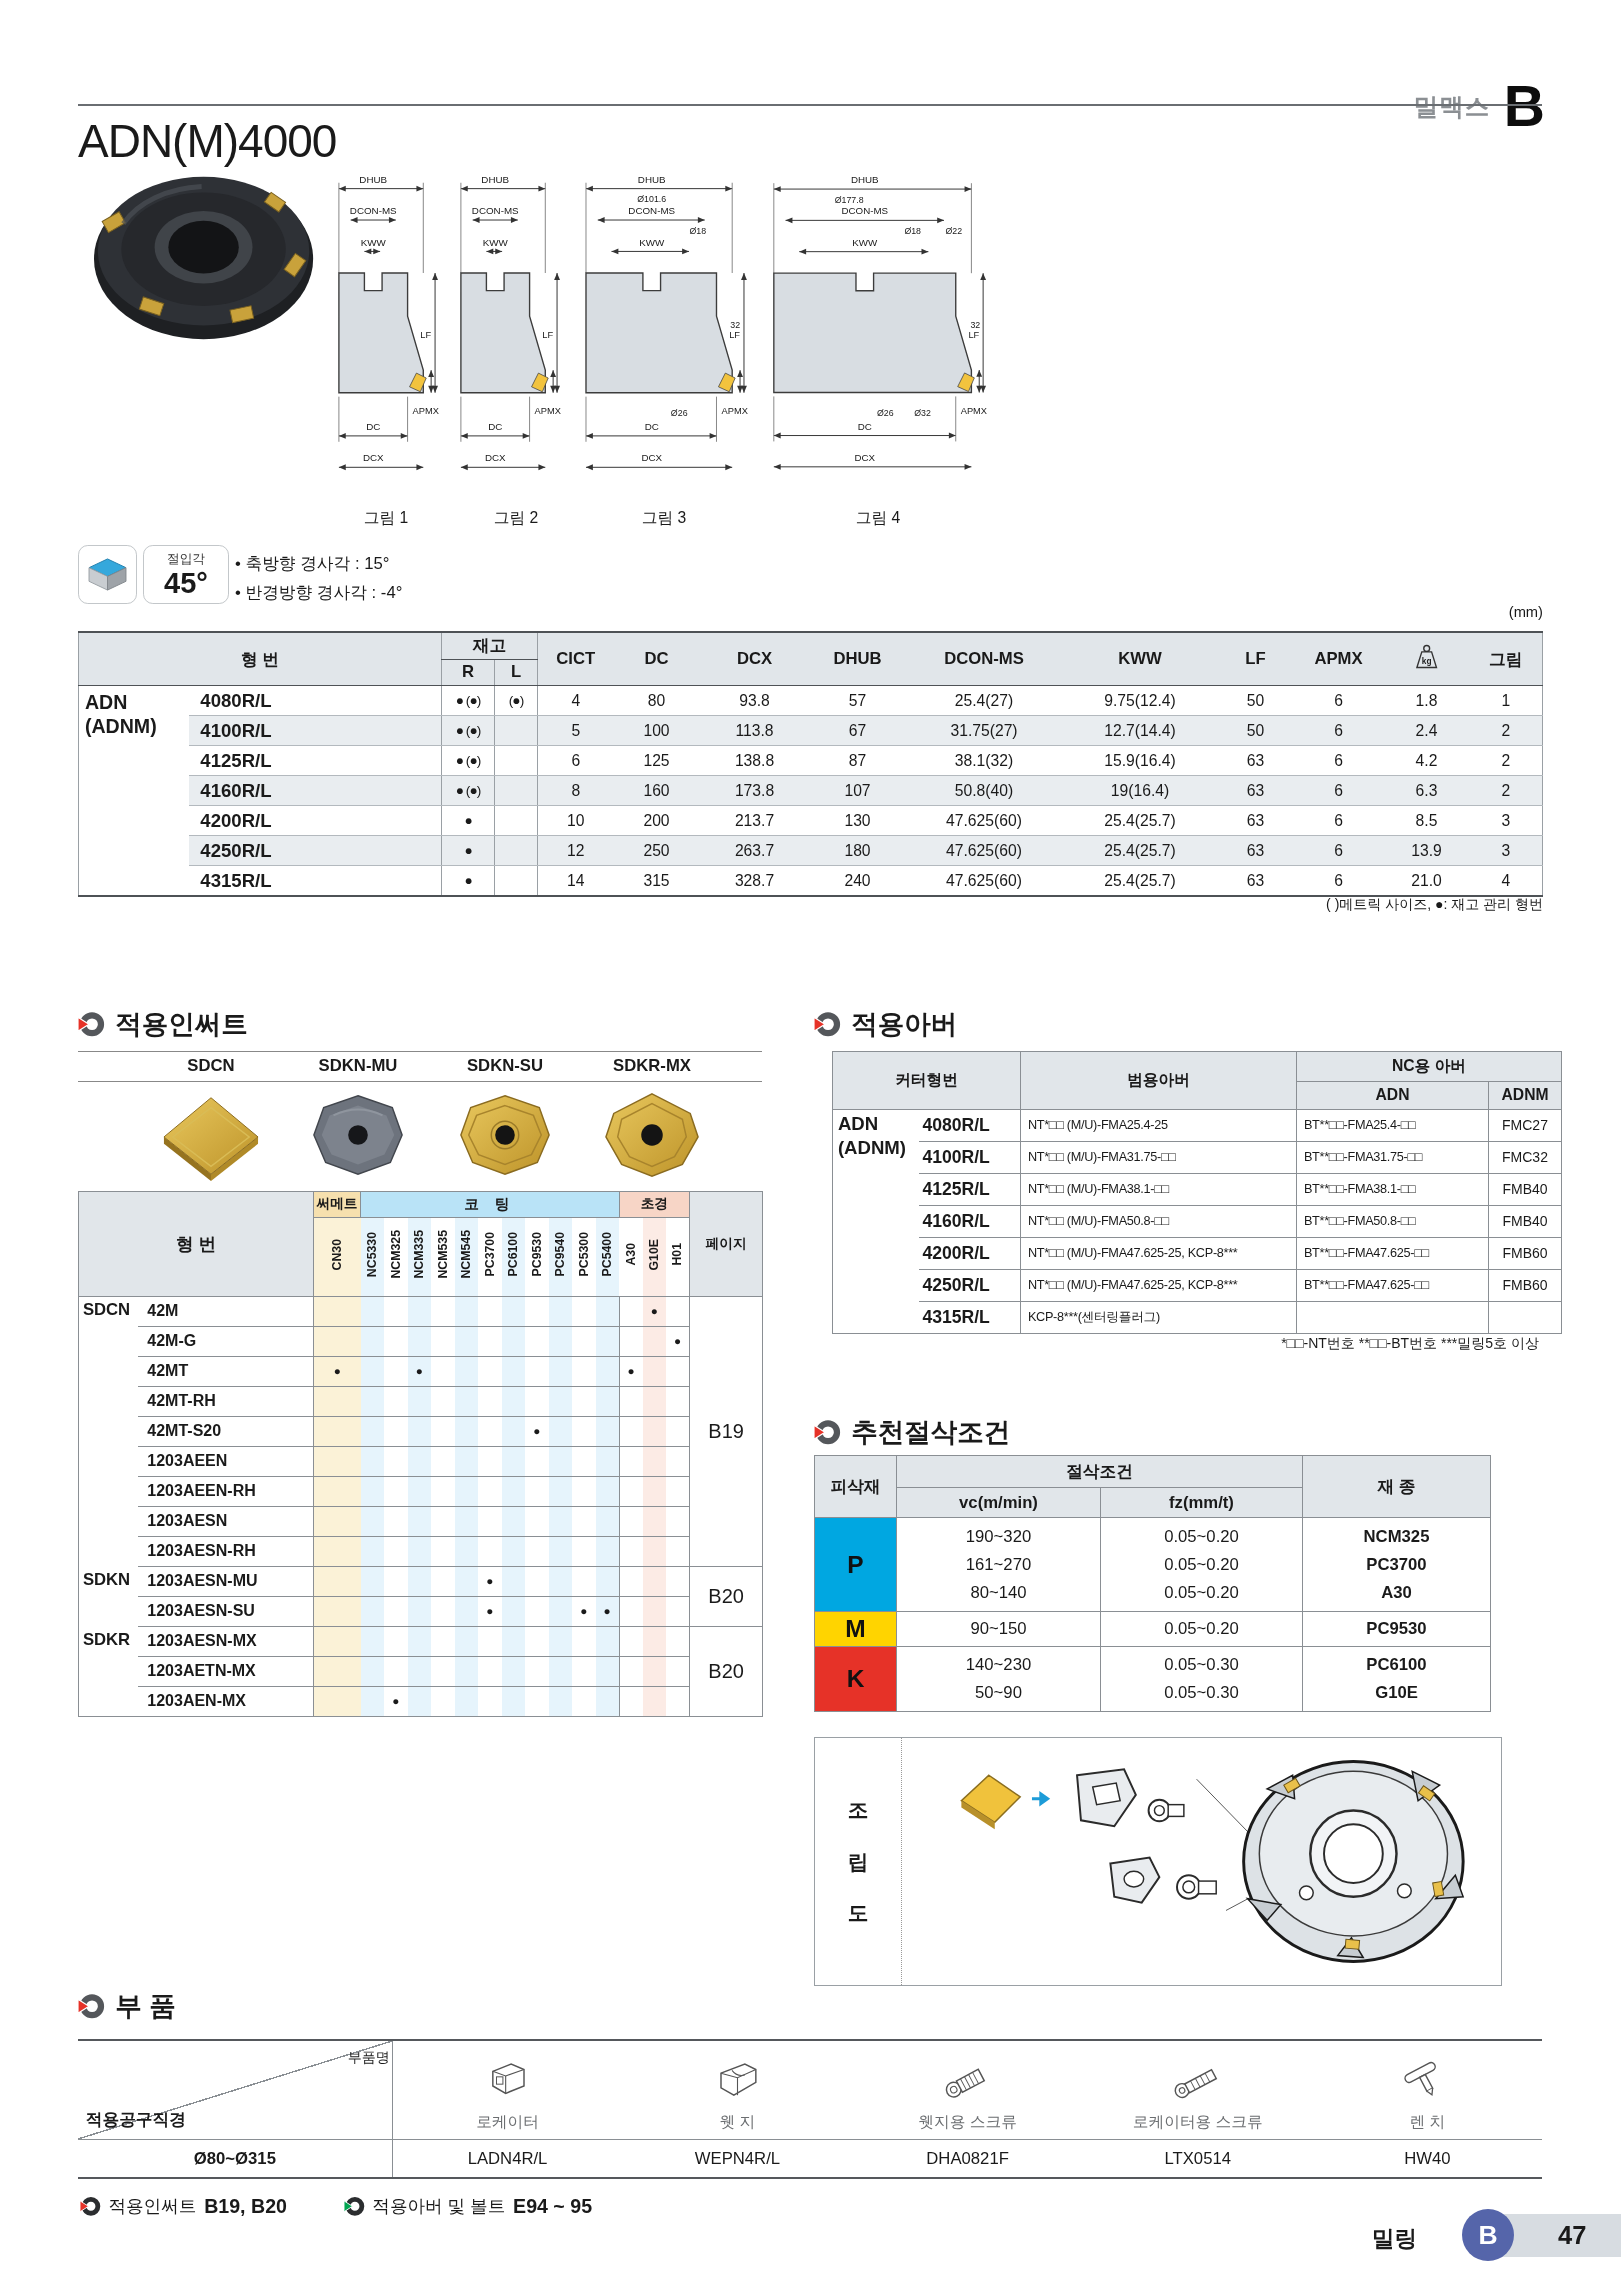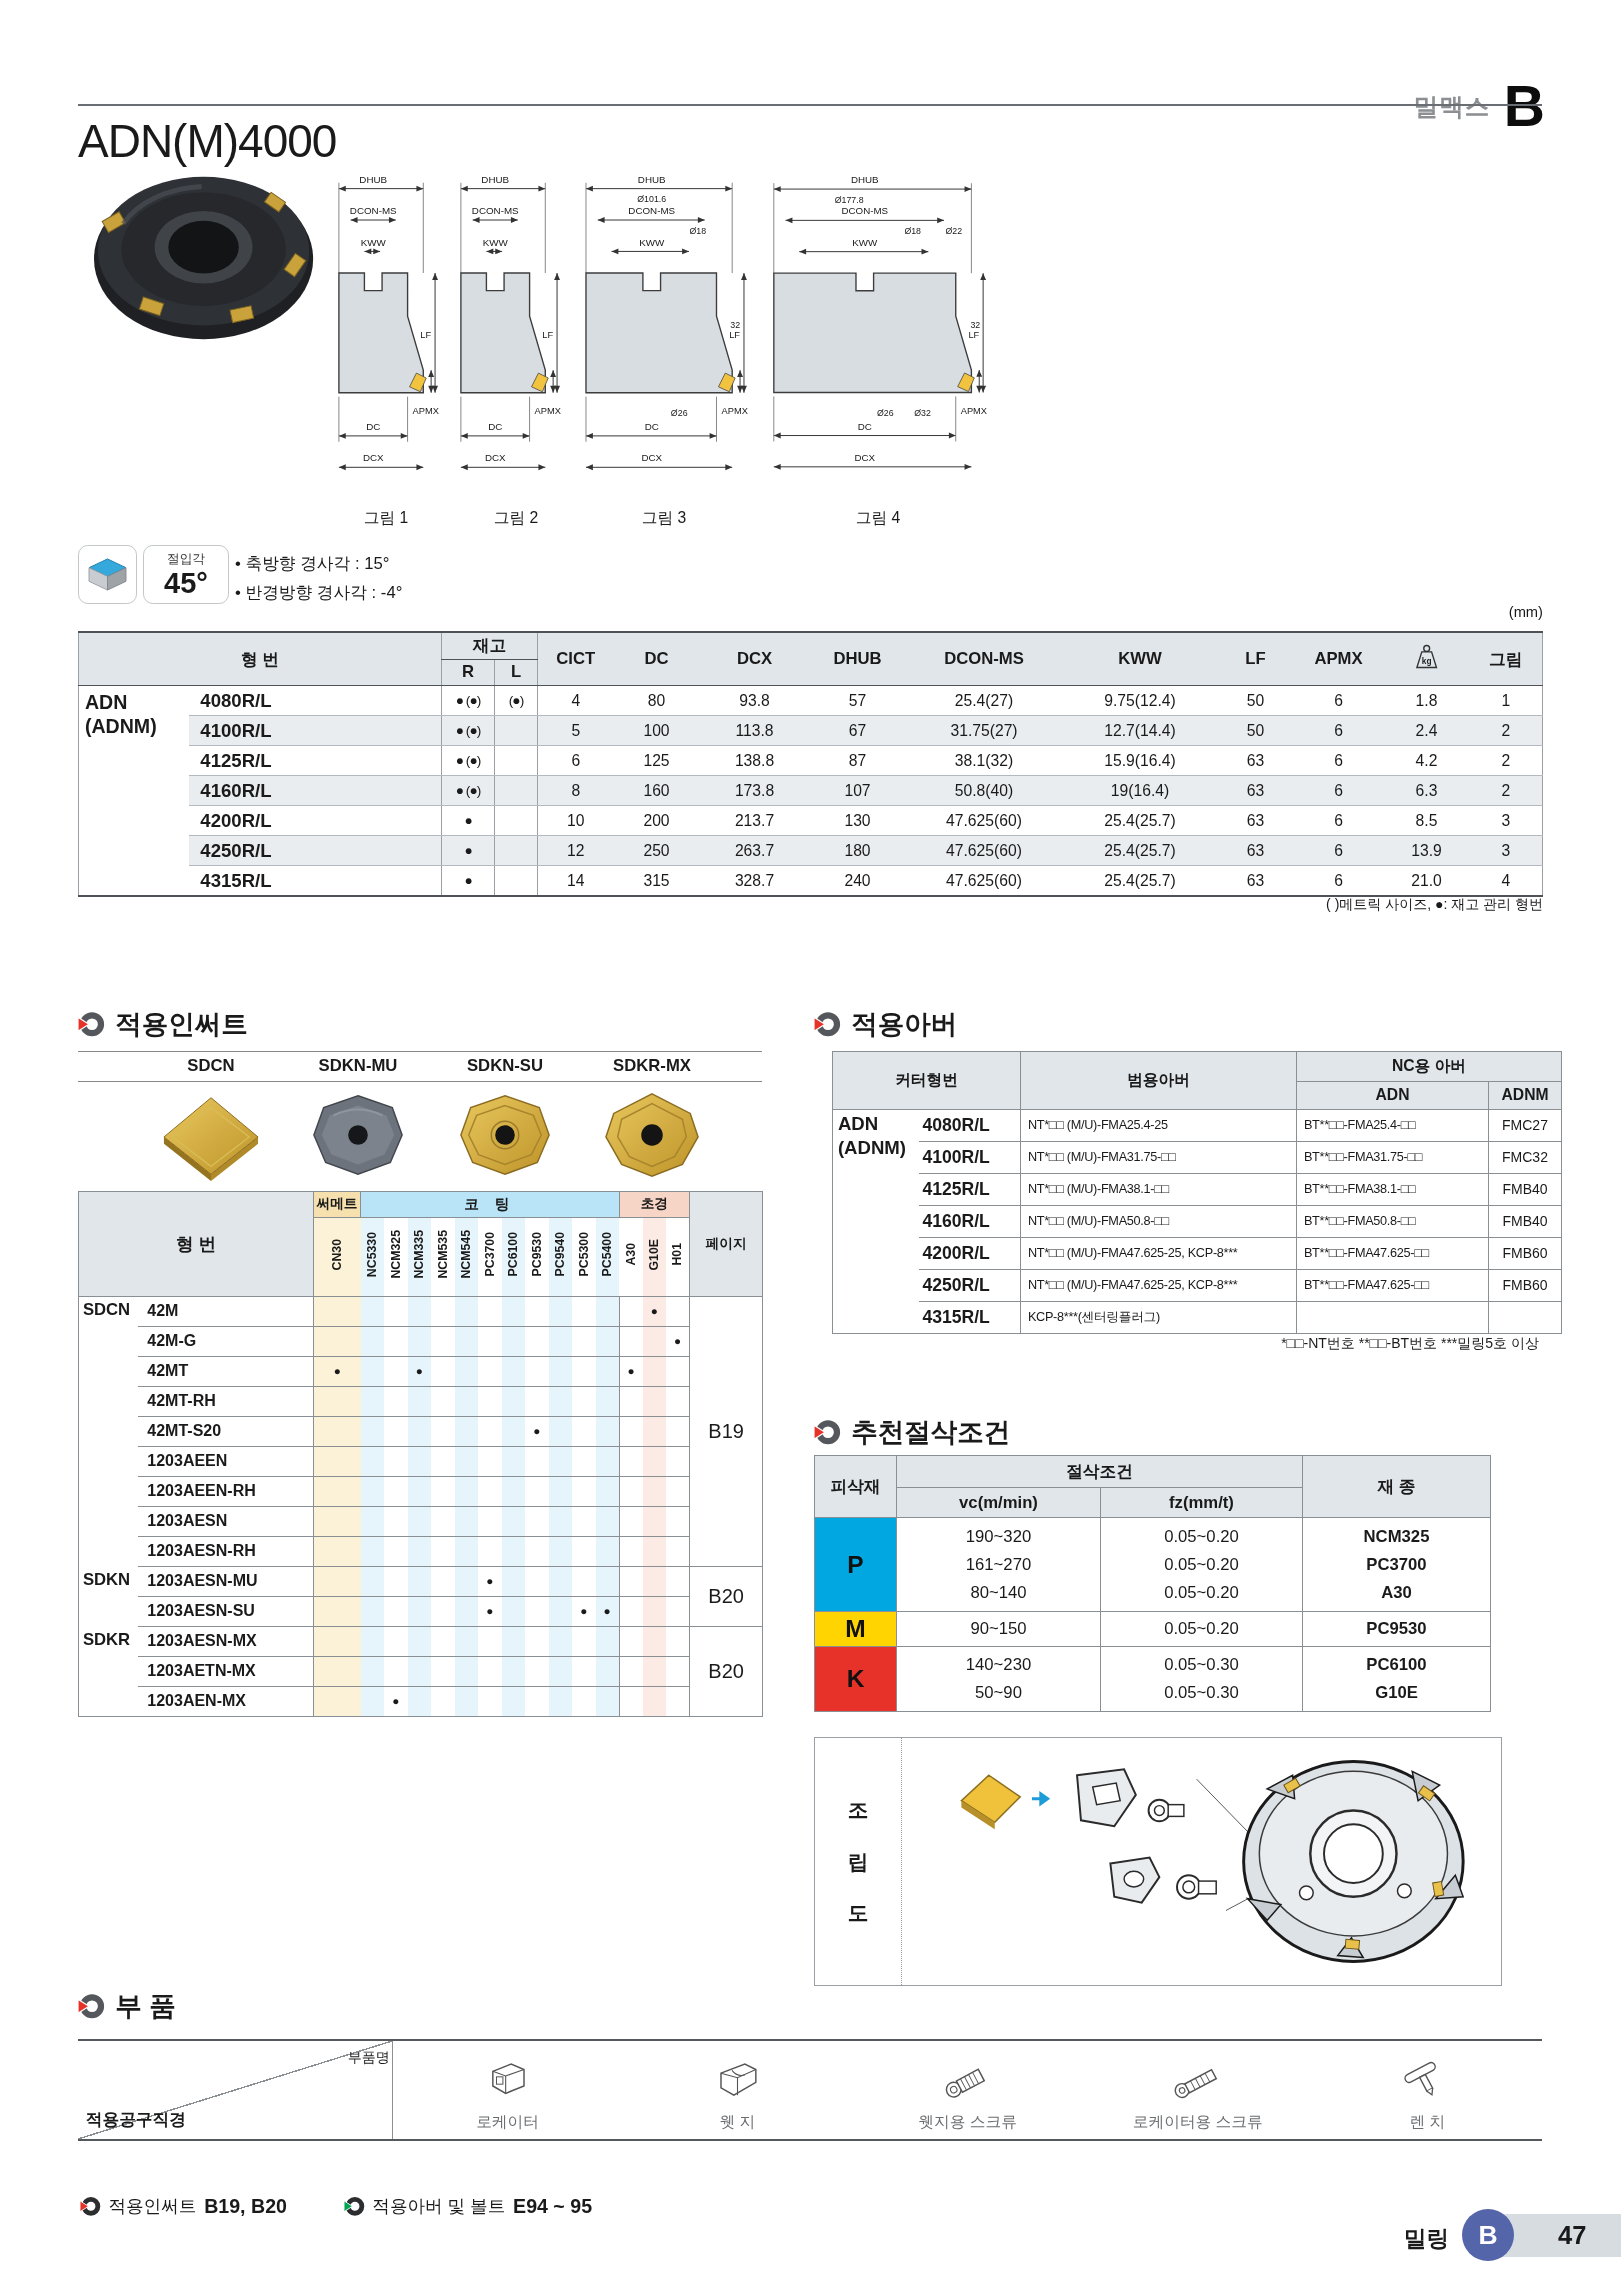--- a/index.html
+++ b/index.html
@@ -118,21 +118,21 @@
   .pt-name{color:#6b6e71;font-size:15.7px;margin-top:3.9px;padding-bottom:5.9px;}
 
   
   .links-row{position:absolute;left:80px;top:2194px;display:flex;gap:57px;align-items:center;}
   .link-item{display:flex;align-items:center;gap:7.8px;}
   .link-label{font-size:17.6px;}
   .link-pages{font-size:19.6px;font-weight:bold;}
   .footer-bar{position:absolute;left:1468px;top:2214px;width:153px;height:43px;background:#d7dce1;border-radius:21.6px 0 0 21.6px;}
   .footer-circle{position:absolute;left:1462px;top:2209px;width:52px;height:52px;border-radius:50%;background:#5565aa;
                  display:flex;align-items:center;justify-content:center;color:#fff;font-size:26.5px;font-weight:bold;}
-  .footer-label{position:absolute;left:1404px;top:2223px;font-size:22.5px;font-weight:bold;text-align:right;}
+  .footer-label{position:absolute;left:1372px;top:2223px;font-size:22.5px;font-weight:bold;text-align:right;}
   .footer-page{position:absolute;left:1558px;top:2221px;font-size:25.5px;font-weight:bold;}
 </style>
 </head>
 <body>
 
 <div class="page">
 
   <div class="brand">
     <span class="brand-kr">밀맥스</span>
     <span class="brand-b">B</span>
@@ -1091,20 +1091,28 @@
         <svg width="55" height="47" viewBox="0 0 60 48">
           <g transform="rotate(-28 30 24)">
             <rect x="9" y="8" width="36" height="9" rx="4.5" fill="#fff" stroke="#555" stroke-width="1.6"></rect>
             <rect x="24" y="17" width="7" height="17" fill="#fff" stroke="#555" stroke-width="1.6"></rect>
             <polyline points="24,34 27,40 31,34" fill="#fff" stroke="#555" stroke-width="1.4"></polyline>
           </g>
         </svg>
         <div class="pt-name">렌  치</div>
       </td>
     </tr>
+    <tr class="pv">
+      <td class="pt-dia">Ø80~Ø315</td>
+      <td class="vl">LADN4R/L</td>
+      <td>WEPN4R/L</td>
+      <td>DHA0821F</td>
+      <td>LTX0514</td>
+      <td>HW40</td>
+    </tr>
   </tbody>
     </table>
 
   <div class="links-row">
     <span class="link-item">
       <svg width="20.6" height="20.6" viewBox="0 0 34 34">
         <circle cx="18" cy="17" r="11.5" fill="none" stroke="#2b2d2f" stroke-width="8"></circle>
         <polygon points="0,8 14,17 0,26" fill="#e63228" stroke="#fff" stroke-width="1.5"></polygon>
       </svg>
       <span class="link-label">적용인써트</span>

